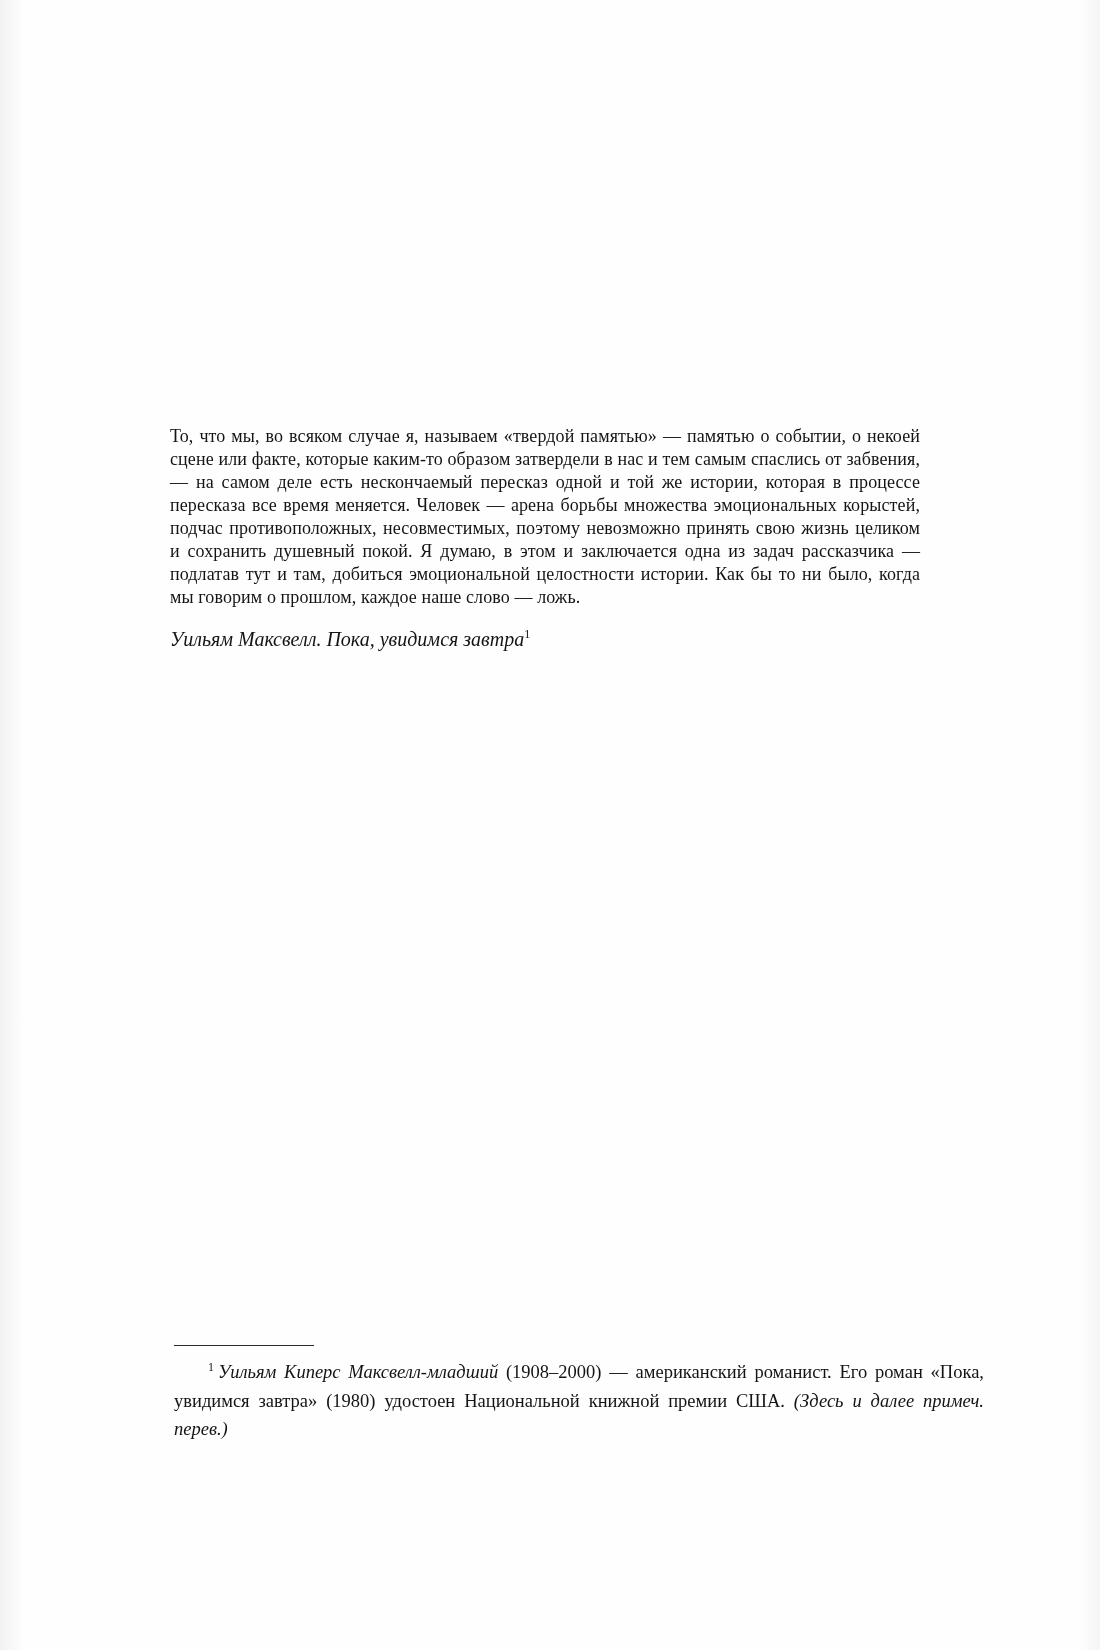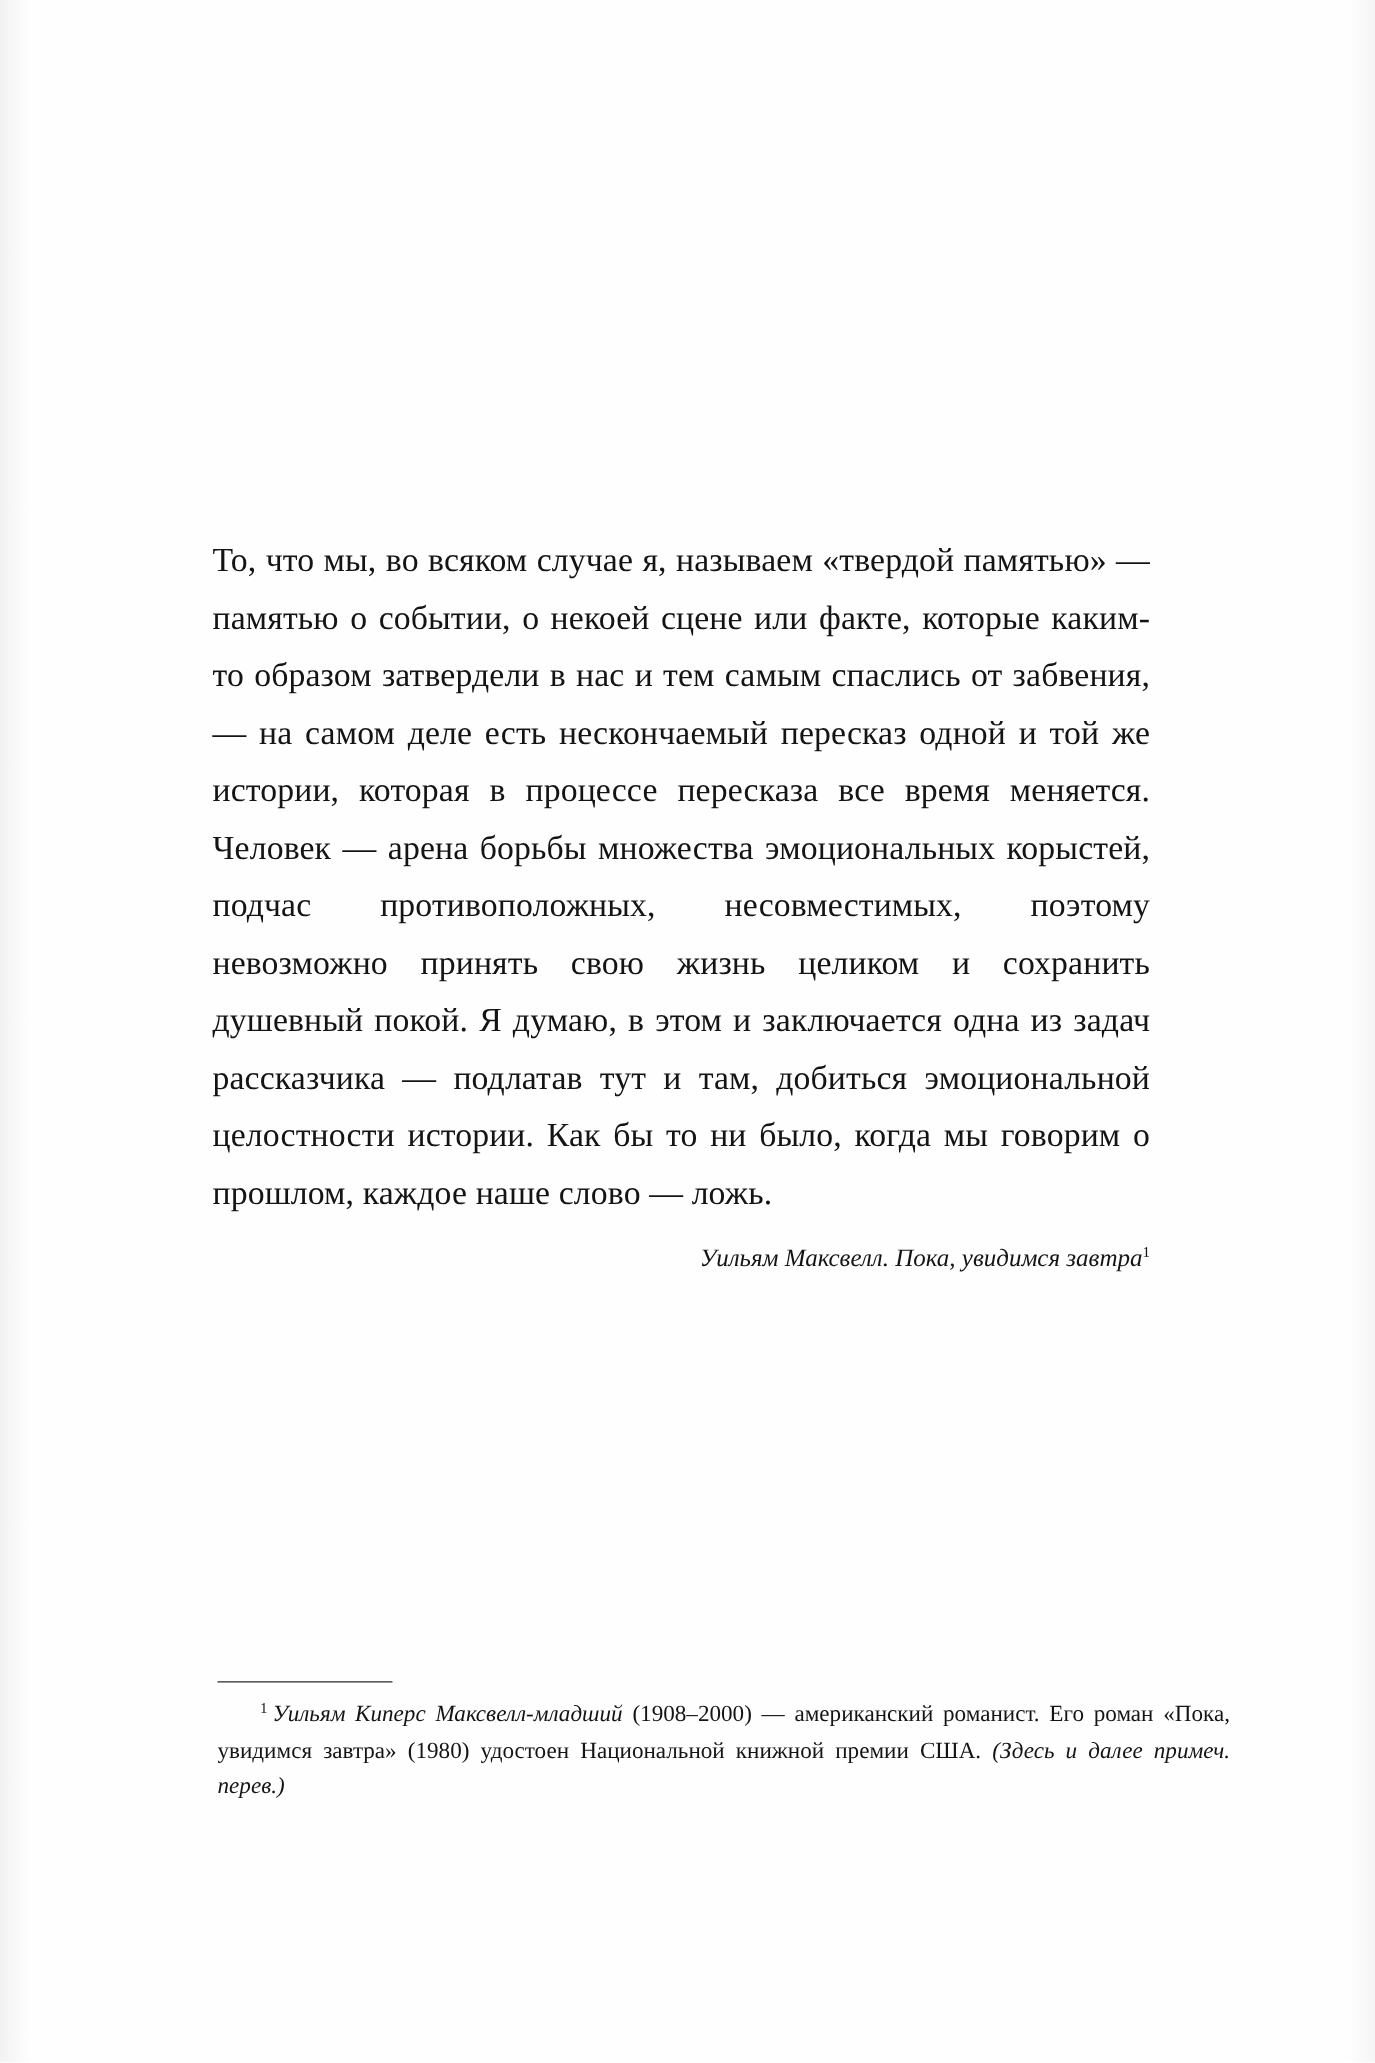--- a/index.html
+++ b/index.html
@@ -46,32 +46,31 @@
   }
 
   .content {
     position: absolute;
     left: 170px;
     top: 425px;
     width: 750px;
   }
 
   .epigraph {
-    font-size: 27px;
-    line-height: 46px;
+    font-size: 18px;
+    line-height: 23px;
     text-align: justify;
     text-justify: inter-word;
     hyphens: manual;
     margin: 0;
     letter-spacing: .1px;
   }
 
   .attribution {
     margin: 16px 0 0 0;
-    text-align: right;
     font-style: italic;
     font-size: 20px;
     line-height: 28px;
   }
   .attribution .fn-ref {
     font-style: normal;
     font-size: 12px;
     vertical-align: super;
     line-height: 0;
   }

